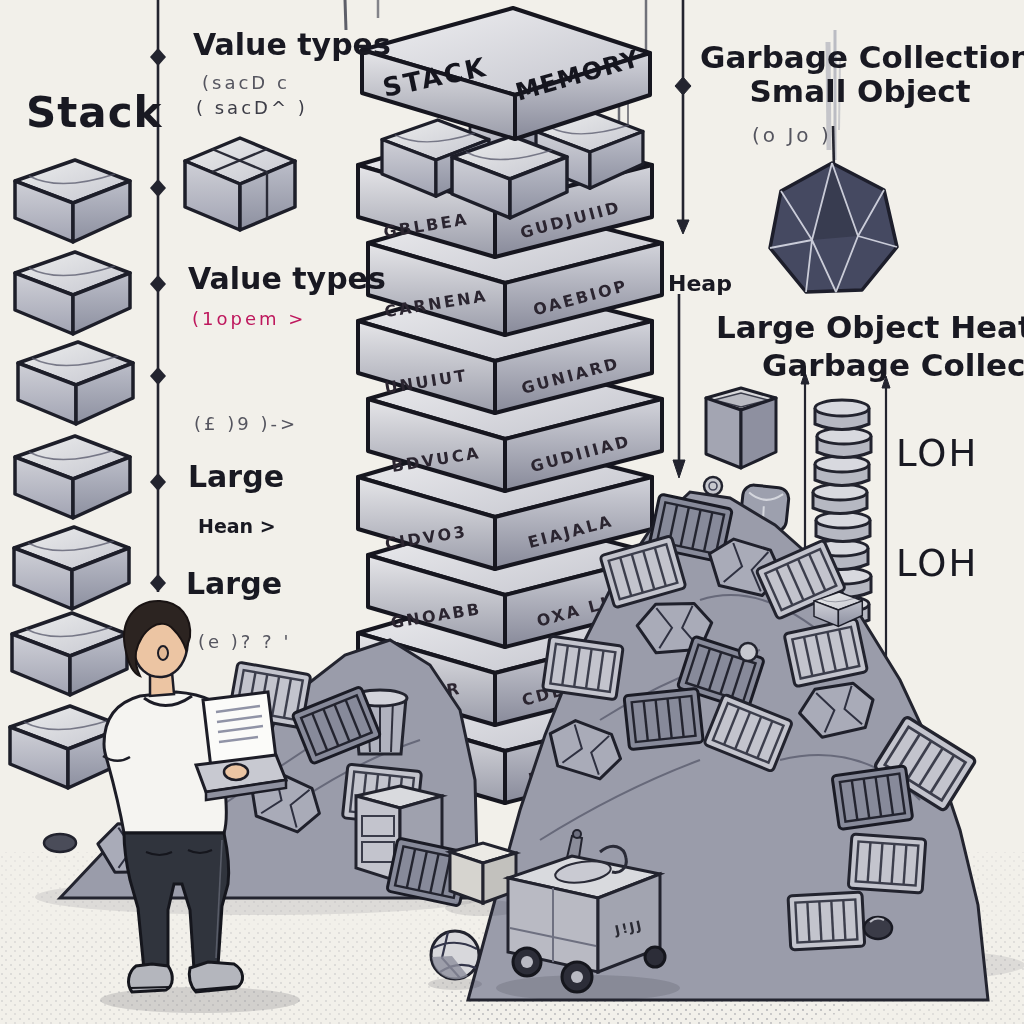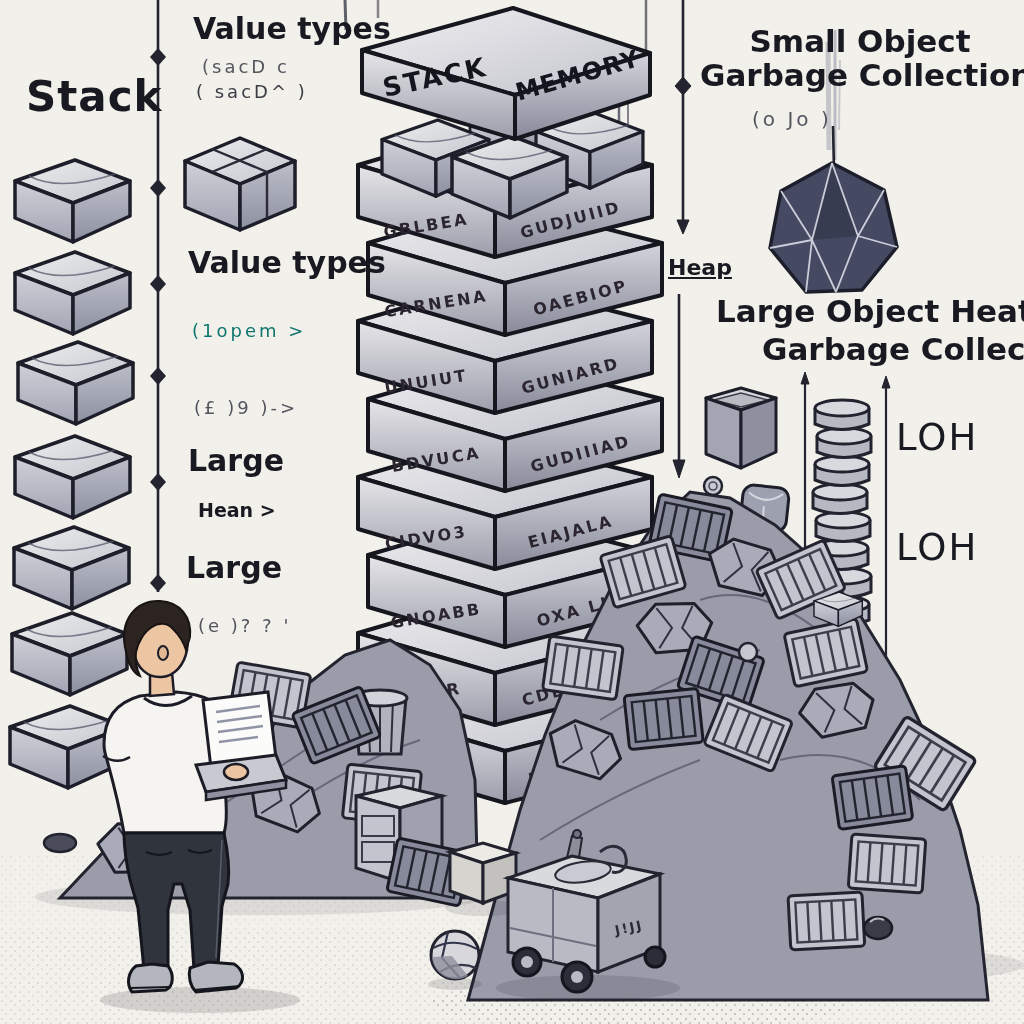--- a/index.html
+++ b/index.html
@@ -1,19 +1,19 @@
 <!DOCTYPE html>
 <html><head>
 <meta charset="utf-8">
 <style>
   html,body{margin:0;padding:0;background:#e8e6e0;}
   #canvas{position:relative;width:1024px;height:1024px;overflow:hidden;
     background:#f2f0ea;font-family:"DejaVu Sans",sans-serif;color:#1b1b24;}
   #art{position:absolute;left:0;top:0;width:1024px;height:1024px;}
-  .lbl{position:absolute;white-space:nowrap;color:#191922;line-height:1.1;}
+  .lbl{position:absolute;white-space:nowrap;color:#191922;line-height:1.1;margin-top:16px;}
   .h1{font-size:42px;font-weight:700;letter-spacing:1px;}
   .h2{font-size:30px;font-weight:600;}
   .h2b{font-size:31px;font-weight:700;}
   .sub{font-size:18px;font-weight:500;color:#55555f;letter-spacing:3px;}
   .big{font-size:37px;font-weight:400;letter-spacing:2px;}
   .ctr{text-align:center;}
   svg text{font-family:"DejaVu Sans",sans-serif;}
 </style>
 </head>
 <body>
@@ -381,36 +381,36 @@
   </g>
 </svg>
 
 <div class="lbl h1" style="left:26px;top:74px;">Stack</div>
 
 <div class="lbl h2" style="left:193px;top:12px;">Value types</div>
 <div class="lbl sub" style="left:202px;top:57px;">(sacD  c</div>
 <div class="lbl sub" style="left:196px;top:82px;color:#3c3c46;">( sacD^ )</div>
 
 <div class="lbl h2" style="left:188px;top:246px;">Value types</div>
-<div class="lbl sub" style="left:192px;top:321px;color:#0f766e;">(1opem  &gt;</div>
+<div class="lbl sub" style="left:192px;top:293px;color:#be185d;">(1opem  &gt;</div>
 
 <div class="lbl sub" style="left:194px;top:398px;">(£ )9 )-&gt;</div>
 
 <div class="lbl h2" style="left:188px;top:444px;">Large</div>
 <div class="lbl" style="left:198px;top:500px;font-size:19px;font-weight:600;">Hean  &gt;</div>
 <div class="lbl h2" style="left:186px;top:551px;">Large</div>
 <div class="lbl sub" style="left:198px;top:616px;">(e )? ?  '</div>
 
 <div class="lbl h2b ctr" style="left:700px;top:24px;width:320px;">
+  <div>Garbage Collection</div>
   <div>Small Object</div>
-  <div>Garbage Collection</div>
 </div>
 <div class="lbl sub" style="left:752px;top:108px;font-size:20px;">(o Jo )</div>
 
-<div class="lbl" style="left:668px;top:256px;font-size:22px;font-weight:600;text-decoration:underline;">Heap</div>
+<div class="lbl" style="left:668px;top:256px;font-size:22px;font-weight:600;">Heap</div>
 
 <div class="lbl h2b" style="left:716px;top:294px;">Large Object Heat</div>
 <div class="lbl h2b" style="left:762px;top:332px;">Garbage Collectio</div>
 
 <div class="lbl big" style="left:896px;top:418px;">LOH</div>
 <div class="lbl big" style="left:896px;top:528px;">LOH</div>
 
 </div>
 
 </body></html>

